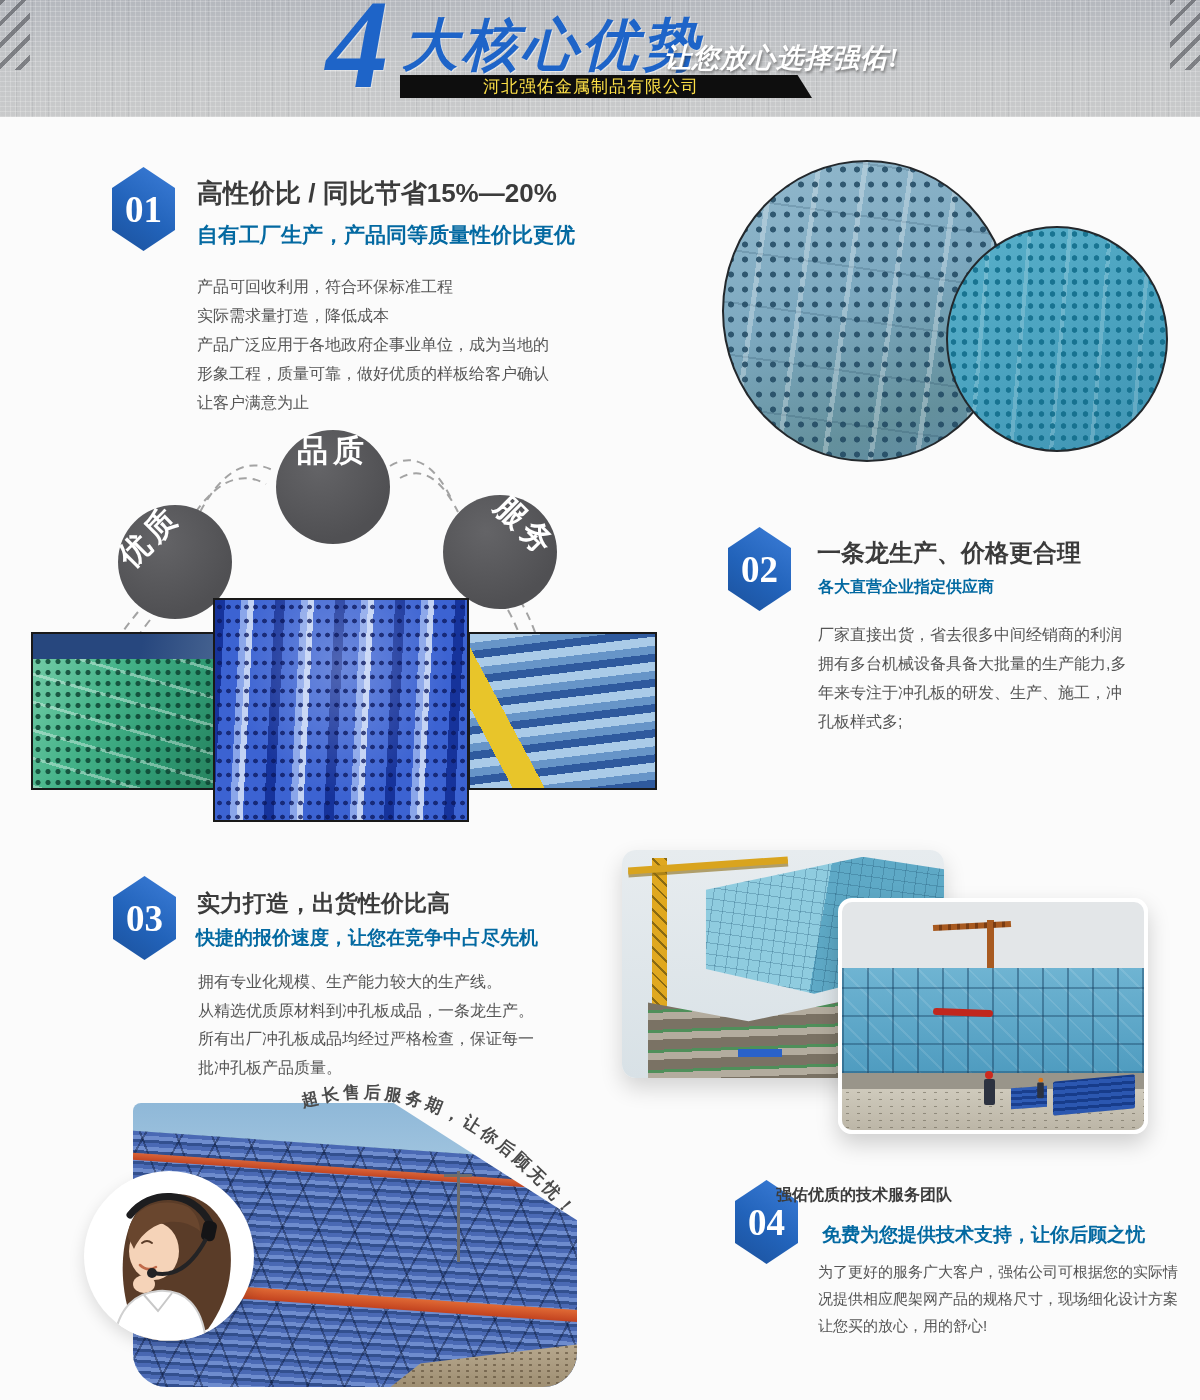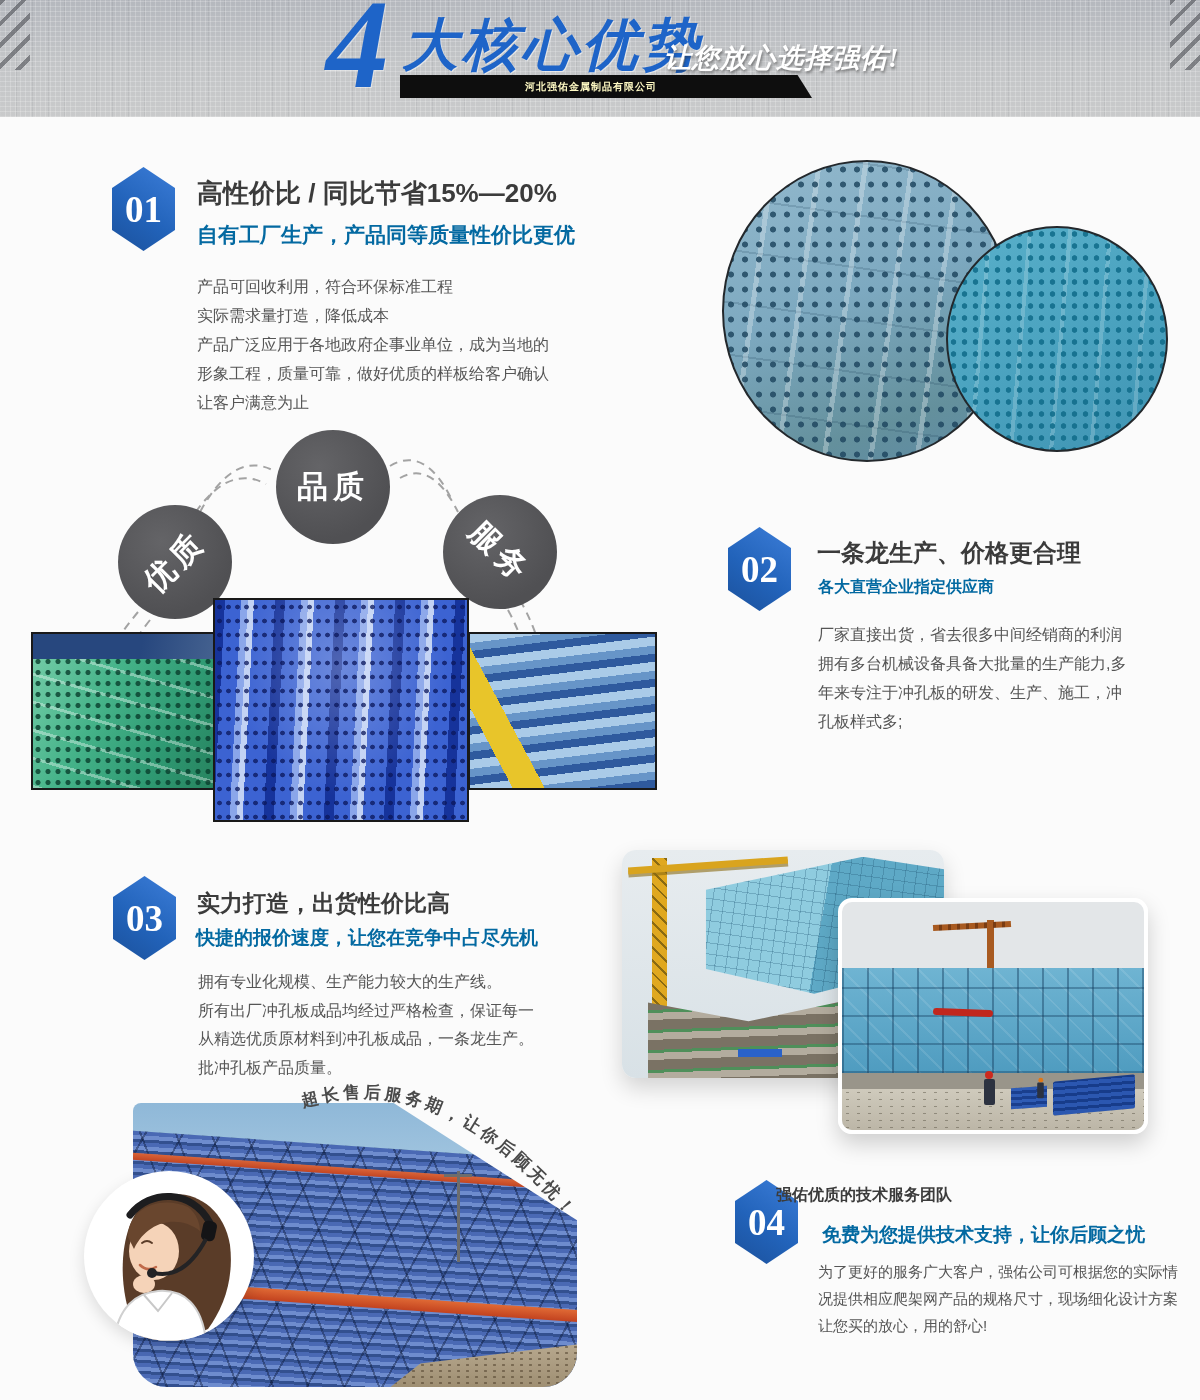--- a/index.html
+++ b/index.html
@@ -24,21 +24,21 @@
     font-style:italic; color:#1e64c8; letter-spacing:4px;
     font-family:"Liberation Serif","DejaVu Serif",serif;
     text-shadow:1px 1px 0 rgba(255,255,255,.5); }
   .band-tagline { position:absolute; left:664px; top:40px; font-size:27px; font-weight:bold;
     font-style:italic; color:#ffffff; letter-spacing:1px;
     font-family:"Liberation Serif","DejaVu Serif",serif;
     text-shadow:1px 2px 3px rgba(40,40,40,.55); }
   .company-strip { position:absolute; left:400px; top:75px; width:412px; height:23px; background:#0e0e0e;
     clip-path:polygon(0 0, 96.5% 0, 100% 100%, 0 100%);
     display:flex; align-items:center; justify-content:center; }
-  .company-strip span { color:#fef9c3; font-size:10px; font-weight:bold; letter-spacing:1px; padding-right:30px; }
+  .company-strip span { color:#fde047; font-size:17px; font-weight:normal; letter-spacing:1px; padding-right:30px; }
 
   
   .hex { position:absolute; width:63px; height:84px; color:#fff;
     background:linear-gradient(215deg,#3c7dd8 0%, #2263ba 55%, #1b519c 100%);
     clip-path:polygon(50% 0,100% 25%,100% 75%,50% 100%,0 75%,0 25%);
     display:flex; align-items:center; justify-content:center;
     font-family:"Liberation Serif","DejaVu Serif",serif; font-size:37px; font-weight:bold; }
   .hex1{ left:112px; top:167px; } .hex2{ left:728px; top:527px; }
   .hex3{ left:113px; top:876px; } .hex4{ left:735px; top:1180px; }
 
@@ -76,21 +76,21 @@
   .circle-small { left:946px; top:226px; width:218px; height:222px;
     background-image:
       radial-gradient(circle, rgba(18,110,140,.9) 2.4px, rgba(18,110,140,0) 3.1px),
       repeating-linear-gradient(95deg, rgba(255,255,255,.18) 0 4px, rgba(255,255,255,0) 4px 40px),
       linear-gradient(150deg,#59b0ca 0%, #4aa2bf 55%, #3f93b2 100%);
     background-size:11px 12px, auto, auto; }
 
   
   .badge { position:absolute; width:114px; height:114px; border-radius:50%;
     background:radial-gradient(circle at 38% 32%, #646467, #505053 70%);
-    display:flex; align-items:center; justify-content:center; }
+    display:flex; justify-content:center; }
   .badge span { color:#fff; font-size:31px; font-weight:bold; letter-spacing:5px; white-space:nowrap; }
   .badge-left { left:118px; top:505px; } .badge-left span{ transform:rotate(-45deg); }
   .badge-center{ left:276px; top:430px; }
   .badge-right{ left:443px; top:495px; } .badge-right span{ transform:rotate(45deg); }
   .arcs { position:absolute; left:60px; top:420px; width:520px; height:300px; }
 
   
   .panel { position:absolute; border:2px solid #191919; }
   .panel-green { left:31px; top:632px; width:180px; height:154px;
     background-image:
@@ -259,22 +259,22 @@
     <p>孔板样式多;</p>
   </div>
 
   <div class="hex hex3">
     <span>03</span>
   </div>
   <h2 class="sec-title serif-title t3">实力打造，出货性价比高</h2>
   <h3 class="sec-sub st3">快捷的报价速度，让您在竞争中占尽先机</h3>
   <div class="sec-body b3">
     <p>拥有专业化规模、生产能力较大的生产线。</p>
+    <p>从精选优质原材料到冲孔板成品，一条龙生产。</p>
     <p>所有出厂冲孔板成品均经过严格检查，保证每一</p>
-    <p>从精选优质原材料到冲孔板成品，一条龙生产。</p>
     <p>批冲孔板产品质量。</p>
   </div>
 
   <div class="photoA">
     <div class="pA-mast"></div>
     <div class="pA-jib"></div>
     <div class="pA-mesh"></div>
     <div class="pA-floors"></div>
     <div class="pA-sign"></div>
   </div>

